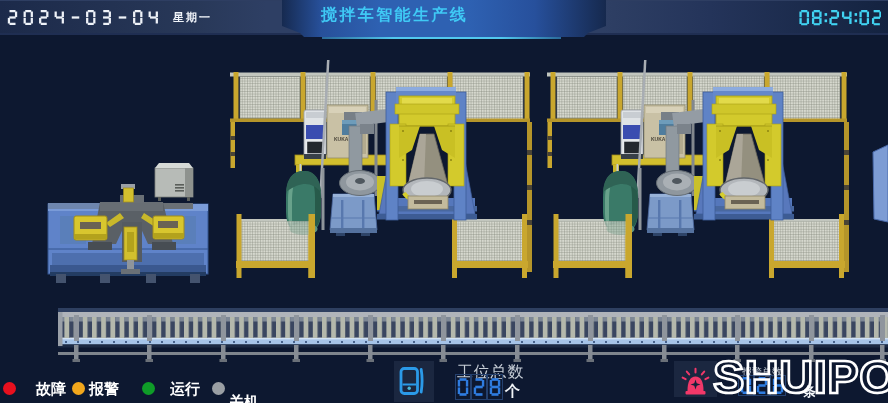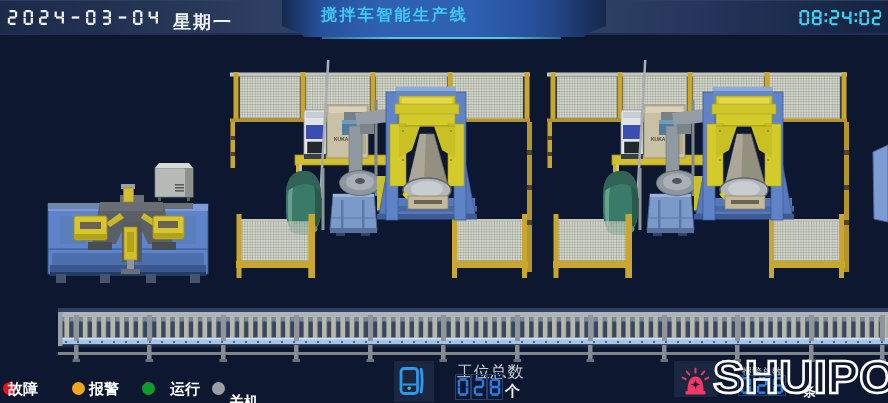--- a/index.html
+++ b/index.html
@@ -87,21 +87,21 @@
 <use href="#sgdash" x="62" y="0" width="13" height="15"></use>
 <use href="#sg0" x="78" y="0" width="11.5" height="15"></use>
 <use href="#sg3" x="93.5" y="0" width="11.5" height="15"></use>
 <use href="#sgdash" x="109" y="0" width="13" height="15"></use>
 <use href="#sg0" x="125" y="0" width="11.5" height="15"></use>
 <use href="#sg4" x="140.5" y="0" width="11.5" height="15"></use>
 </g>
 </svg>
 </div>
 
-<div class="abs" style="left:173px;top:10px;color:#f0f4fa;font-size:18px;font-weight:bold;letter-spacing:2px;">星期一</div>
+<div class="abs" style="left:173px;top:10px;color:#f0f4fa;font-size:11px;font-weight:bold;letter-spacing:2px;">星期一</div>
 
 <div class="abs" style="left:799px;top:10px;">
 <svg width="82" height="16" viewBox="0 0 82 16">
 <g fill="#41d3f2">
 <use href="#sg0" x="0" y="0" width="10.5" height="15.5"></use>
 <use href="#sg8" x="12.5" y="0" width="10.5" height="15.5"></use>
 <use href="#sgcolon" x="24.5" y="0" width="4.5" height="15.5"></use>
 <use href="#sg2" x="30" y="0" width="10.5" height="15.5"></use>
 <use href="#sg4" x="42.5" y="0" width="10.5" height="15.5"></use>
 <use href="#sgcolon" x="54.5" y="0" width="4.5" height="15.5"></use>
@@ -405,21 +405,21 @@
         <rect x="878.5" y="359" width="7.5" height="3" fill="#6a7078"></rect>
 </g>
 
 <rect x="58" y="339.5" width="830" height="4" fill="url(#dots)"></rect>
 
 </g>
 </svg>
 
 <div class="abs" style="left:0;top:375px;width:420px;height:28px;color:#ffffff;font-size:15px;font-weight:bold;">
   <span class="abs" style="left:3px;top:7px;width:13px;height:13px;border-radius:50%;background:#e8101e;"></span>
-  <span class="abs" style="left:8px;top:5px;">故障</span>
+  <span class="abs" style="left:36px;top:5px;">故障</span>
   <span class="abs" style="left:72px;top:7px;width:13px;height:13px;border-radius:50%;background:#f2a71c;"></span>
   <span class="abs" style="left:89px;top:5px;">报警</span>
   <span class="abs" style="left:142px;top:7px;width:13px;height:13px;border-radius:50%;background:#0f9c28;"></span>
   <span class="abs" style="left:170px;top:5px;">运行</span>
   <span class="abs" style="left:212px;top:7px;width:13px;height:13px;border-radius:50%;background:#9a9fa4;"></span>
   <span class="abs" style="left:229px;top:18px;">关机</span>
 </div>
 
 <div class="abs" style="left:394px;top:361px;width:40px;height:41px;background:#1b2740;"></div>
 

